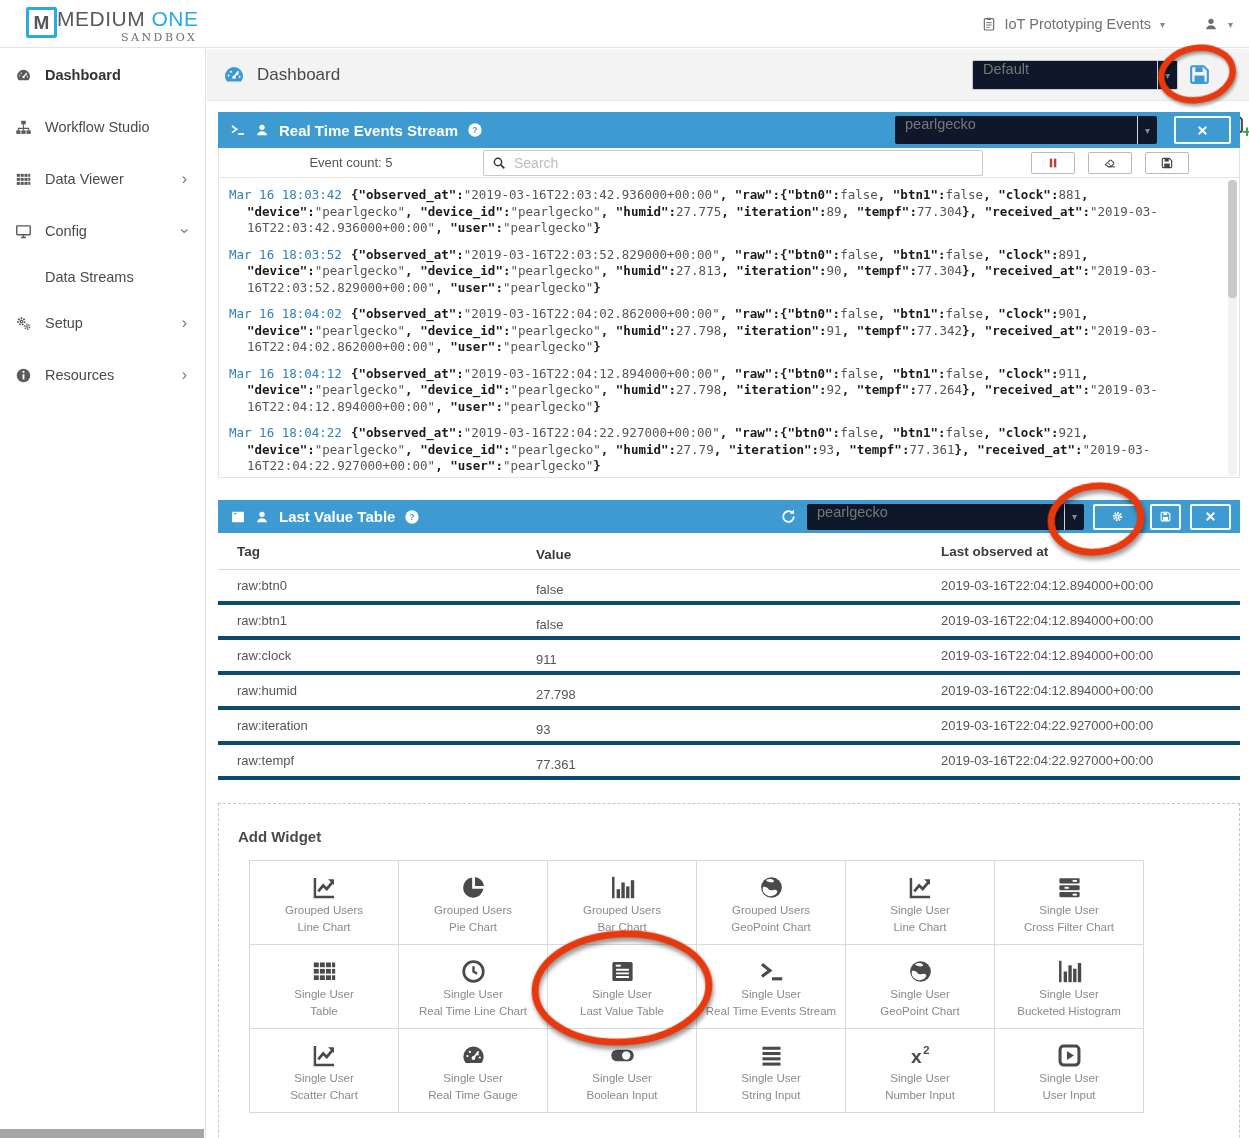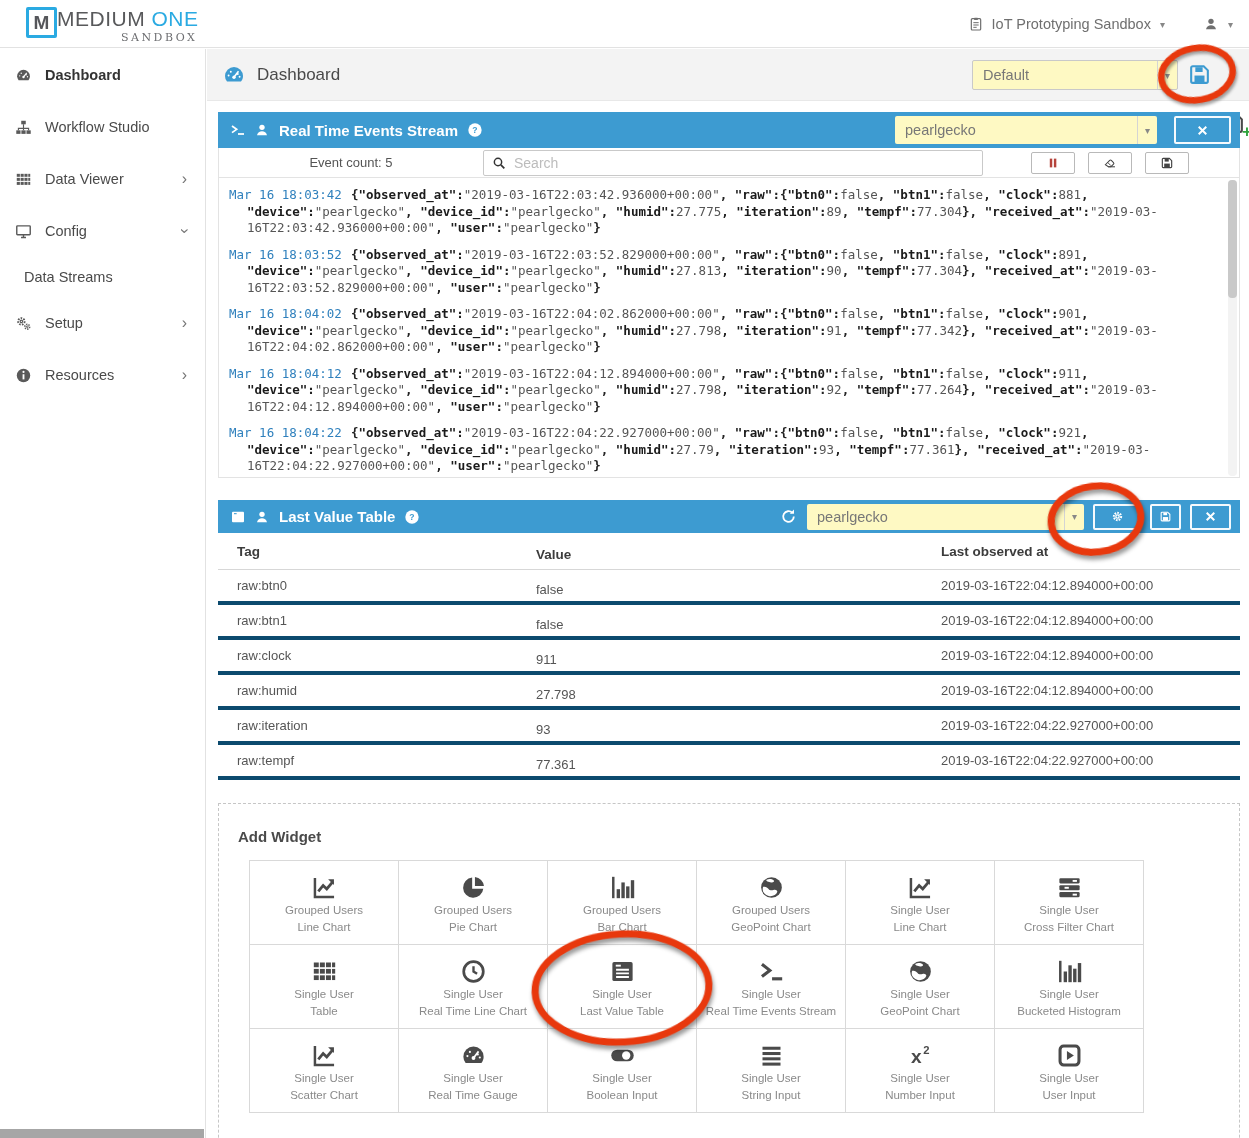--- a/index.html
+++ b/index.html
@@ -18,33 +18,33 @@
   .caret { font-size:10px; color:#888; margin-left:9px; }
   .usergroup { display:flex; align-items:center; margin-left:38px; }
   .icn { display:inline-flex; align-items:center; justify-content:center; }
   .icn svg { display:block; }
   .top-ic svg { width:16px; height:16px; }
 
   
   .sidebar { position:absolute; left:0; top:49px; width:206px; bottom:0; background:#fff; border-right:1px solid #e2e2e2; padding-top:0; z-index:2; }
   .side-item { position:relative; height:52px; display:flex; align-items:center; padding-left:14px; color:#4a4a4a; font-size:14.5px; cursor:pointer; }
   .side-item.active { color:#333; font-weight:bold; }
-  .side-item.sub { height:40px; padding-left:24px; }
+  .side-item.sub { height:40px; padding-left:45px; }
   .side-ic { width:18px; margin-right:13px; color:#5a5a5a; }
   .side-ic svg { width:17px; height:17px; }
   .chev { position:absolute; right:18px; color:#777; font-size:16px; line-height:1; }
   .chev.down { transform:rotate(90deg); }
 
   
   .main { position:absolute; left:207px; top:49px; right:0; bottom:0; background:#fff; }
   .dash-strip { position:absolute; left:0; top:0; width:100%; height:52px; background:#f3f3f3; border-bottom:1px solid #e8e8e8; display:flex; align-items:center; padding-left:15px; }
   .dash-ic { color:#3d9bd1; margin-right:11px; }
   .dash-ic svg { width:24px; height:24px; }
   .dash-title { font-size:17px; color:#4a4a4a; }
-  .sel { background:#fef9c3; border:1px solid #c9c9c9; border-radius:2px; display:flex; align-items:center; color:#777; }
+  .sel { background:#0f172a; border:1px solid #c9c9c9; border-radius:2px; display:flex; align-items:flex-start; color:#777; }
   .sel .sel-txt { flex:1; padding-left:10px; font-size:14.5px; white-space:nowrap; overflow:hidden; }
   .sel .sel-caret { width:20px; align-self:stretch; border-left:1px solid #d4d4d4; display:flex; align-items:center; justify-content:center; color:#888; font-size:10px; }
   .dash-sel { position:absolute; left:765px; top:11px; width:206px; height:30px; }
   .save-dash { position:absolute; left:980px; top:13px; color:#3d9bd1; cursor:pointer; }
   .save-dash svg { width:25px; height:25px; }
   .add-dash { position:absolute; left:1014px; top:13px; color:#4a4a4a; cursor:pointer; }
   .add-dash svg { width:25px; height:25px; }
   .add-dash .plus { position:absolute; right:-6px; bottom:-4px; color:#2fa33c; font-size:17px; font-weight:bold; line-height:1; }
 
   
@@ -124,21 +124,21 @@
     <div class="logo-sub">SANDBOX</div>
     <div class="top-right">
       <div class="workspace">
         <span class="icn top-ic">
             <svg viewBox="0 0 24 24">
               <rect x="5" y="4" width="14" height="17" rx="1.5" fill="none" stroke="currentColor" stroke-width="1.8"></rect>
               <rect x="9" y="2.5" width="6" height="3.5" rx="1" fill="currentColor"></rect>
               <path d="M8 10h8M8 13.5h8M8 17h5" stroke="currentColor" stroke-width="1.5"></path>
             </svg>
           </span>
-        <span style="margin-left:8px">IoT Prototyping Sandbox</span>
+        <span style="margin-left:8px">IoT Prototyping Events</span>
         <span class="caret">▾</span>
       </div>
       <div class="usergroup">
         <span class="icn top-ic">
             <svg viewBox="0 0 24 24">
               <circle cx="12" cy="8" r="4" fill="currentColor"></circle>
               <path d="M4.5 20c.8-4 4-6 7.5-6s6.7 2 7.5 6z" fill="currentColor"></path>
             </svg>
           </span>
         <span class="caret">▾</span>

